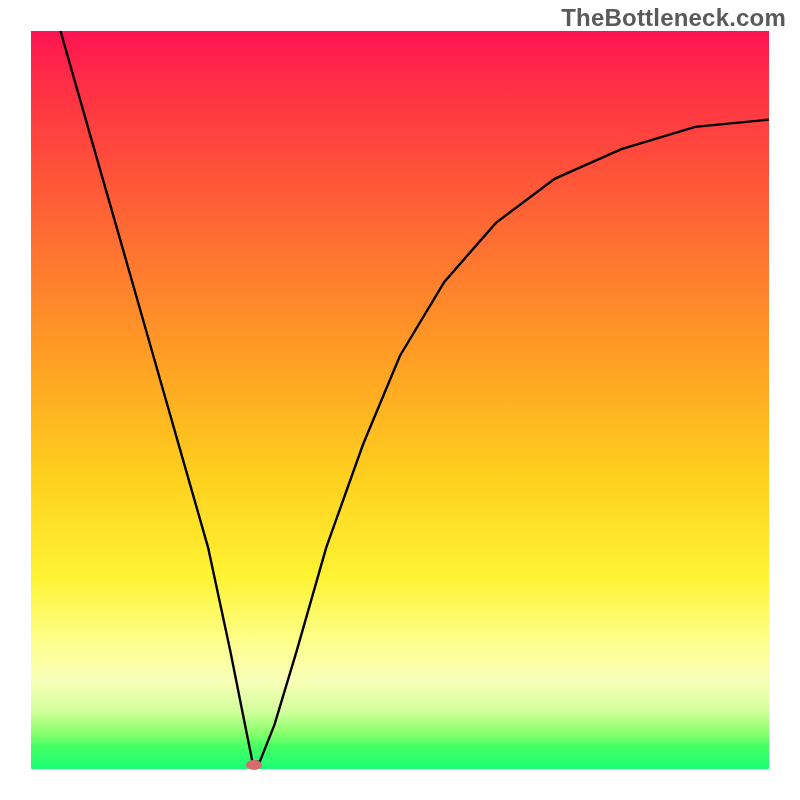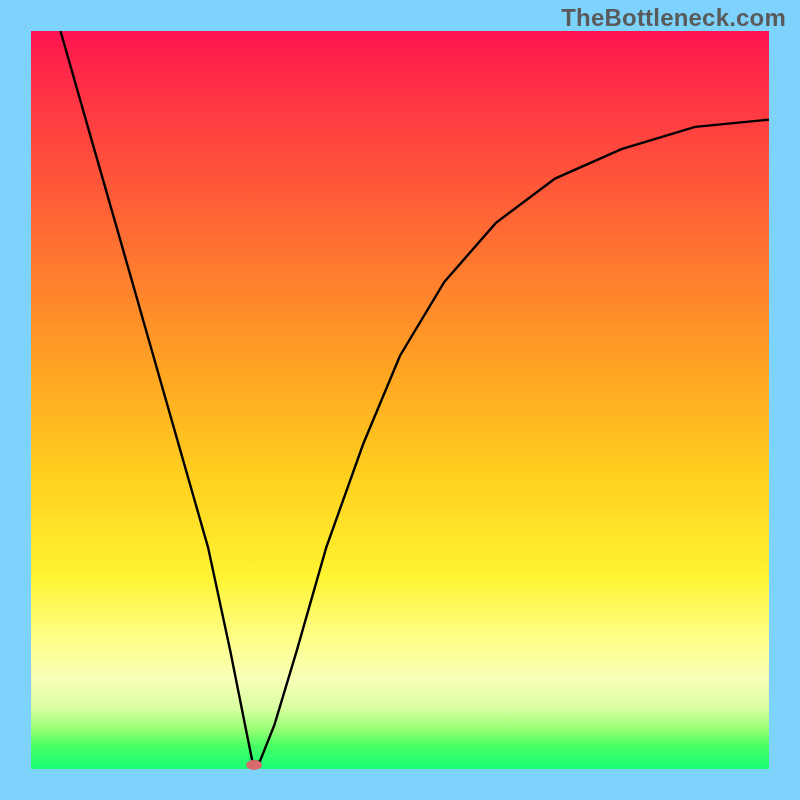--- a/index.html
+++ b/index.html
@@ -8,21 +8,21 @@
     width: 800px;
     height: 800px;
     background: #000;
     font-family: Arial, Helvetica, sans-serif;
     overflow: hidden;
   }
   .frame {
     position: relative;
     width: 800px;
     height: 800px;
-    background: #7dd3fc;
+    background: #ffffff;
   }
   .watermark {
     position: absolute;
     top: 4px;
     right: 14px;
     color: #5a5a5a;
     font-size: 24px;
     font-weight: 600;
     letter-spacing: 0.2px;
     user-select: none;

